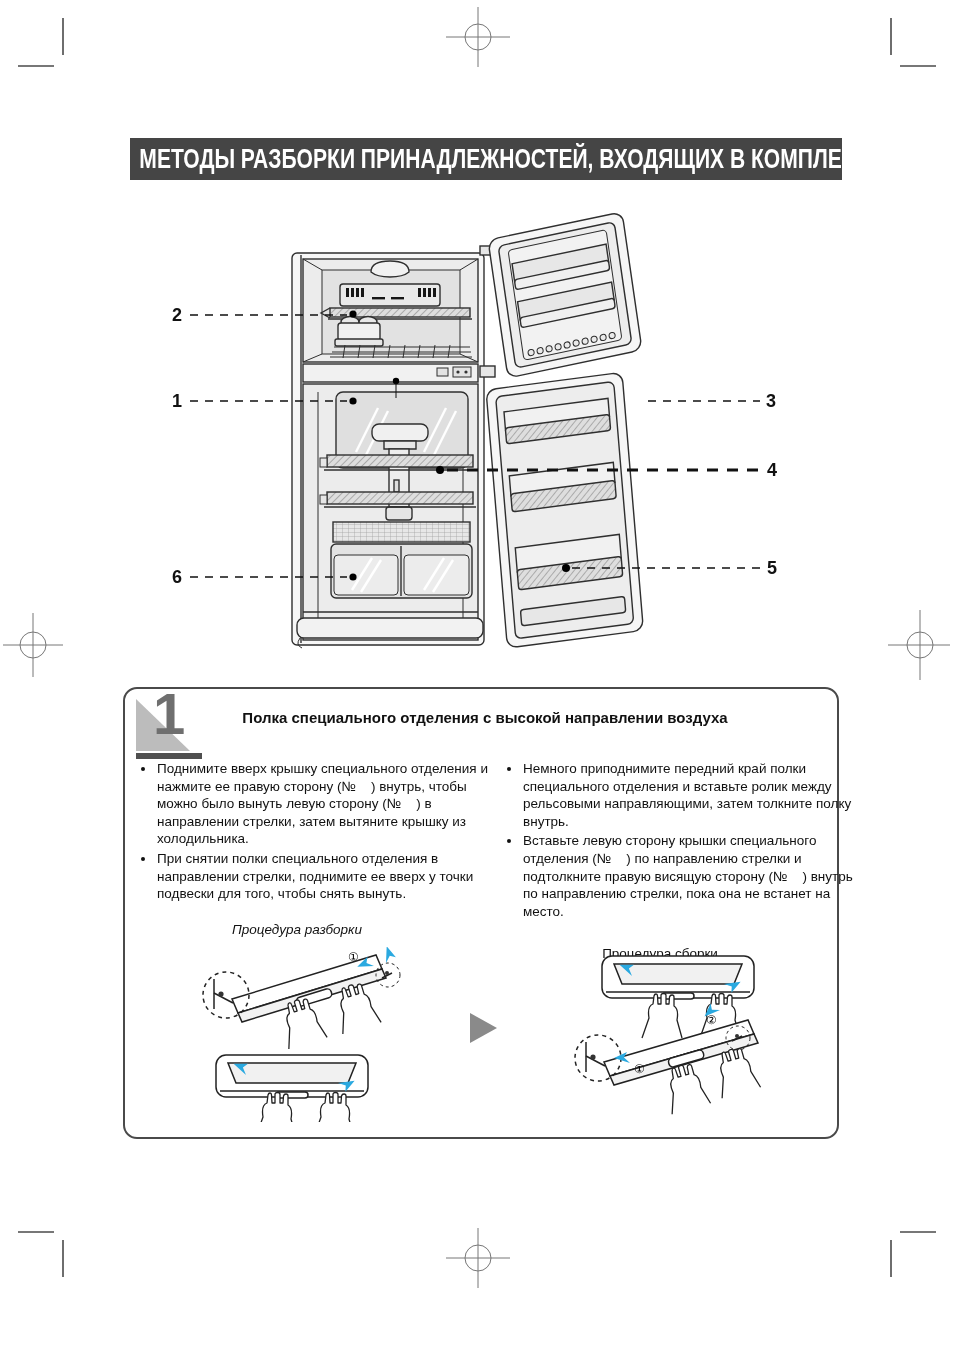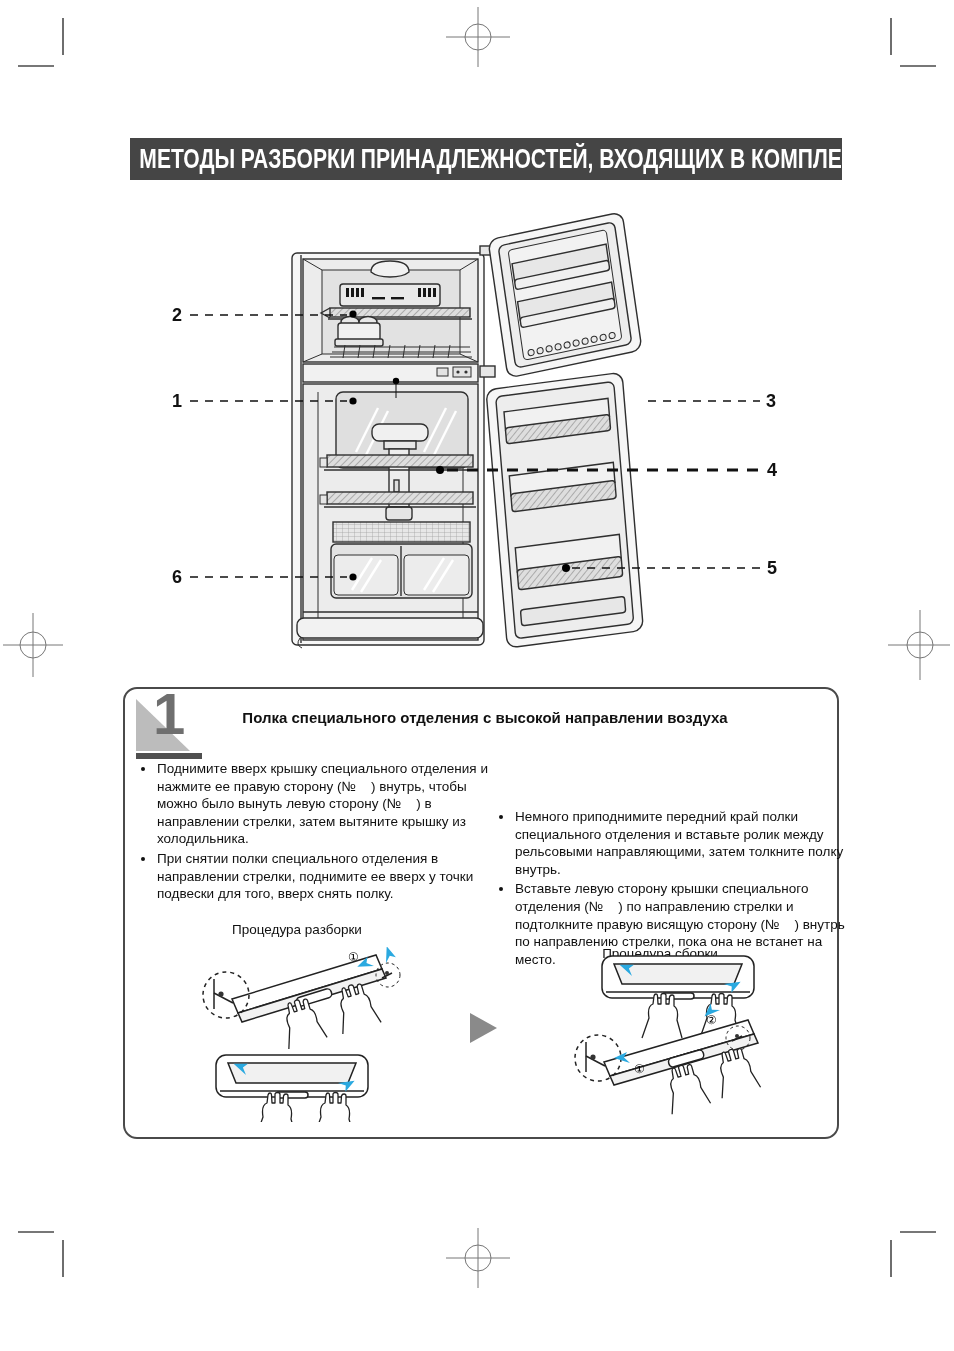--- a/index.html
+++ b/index.html
@@ -23,21 +23,21 @@
   .badge .tri{position:absolute;left:0;top:4px;width:54px;height:52px;background:#bcbcbc;
               clip-path:polygon(0 0,0 100%,100% 100%);}
   .badge .num{position:absolute;left:17px;top:-10px;font-size:58px;font-weight:bold;color:#6f6f6f;
               line-height:1;}
   .badge .bar{position:absolute;left:0;top:58px;width:66px;height:6px;background:#4f4f4f;}
   .section-title{left:50px;top:20px;width:620px;text-align:center;font-weight:bold;font-size:15px;}
   .col{font-size:13.5px;line-height:17.6px;}
   .col ul{margin:0;padding-left:14px;list-style:disc;}
   .col li{margin:0 0 2px 0;padding-left:1px;}
   .col-left{left:17px;top:71px;width:348px;}
-  .col-right{left:375px;top:71px;width:348px;margin-top:48px;}
+  .col-right{left:383px;top:71px;width:348px;}
   .proc-label{top:233px;width:240px;text-align:center;font-size:13.5px;}
   .play-arrow{left:345px;top:324px;width:0;height:0;border-left:27px solid #8a8a8a;
               border-top:15px solid transparent;border-bottom:15px solid transparent;}
   svg text{font-family:"Liberation Sans",sans-serif;}
 </style>
 </head>
 <body>
 
 <div class="page">
 
@@ -276,31 +276,31 @@
     <div class="abs badge">
       <div class="tri"></div>
       <div class="num">1</div>
       <div class="bar"></div>
     </div>
     <div class="abs section-title">Полка специального отделения с высокой направлении воздуха</div>
 
     <div class="abs col col-left">
       <ul>
         <li>Поднимите вверх крышку специального отделения и нажмите ее правую сторону (№&nbsp;&nbsp;&nbsp;&nbsp;) внутрь, чтобы можно было вынуть левую сторону (№&nbsp;&nbsp;&nbsp;&nbsp;) в направлении стрелки, затем вытяните крышку из холодильника.</li>
-        <li>При снятии полки специального отделения в направлении стрелки, поднимите ее вверх у точки подвески для того, вверх снять полку.</li>
+        <li>При снятии полки специального отделения в направлении стрелки, поднимите ее вверх у точки подвески для того, чтобы снять вынуть.</li>
       </ul>
     </div>
     <div class="abs col col-right">
       <ul>
         <li>Немного приподнимите передний край полки специального отделения и вставьте ролик между рельсовыми направляющими, затем толкните полку внутрь.</li>
         <li>Вставьте левую сторону крышки специального отделения (№&nbsp;&nbsp;&nbsp;&nbsp;) по направлению стрелки и подтолкните правую висящую сторону (№&nbsp;&nbsp;&nbsp;&nbsp;) внутрь по направлению стрелки, пока она не встанет на место.</li>
       </ul>
     </div>
 
-    <div class="abs proc-label" style="left:52px;">Процедура разборки</div>
+    <div class="abs proc-label" style="left:52px;font-style:italic;">Процедура разборки</div>
     <div class="abs proc-label" style="left:415px;margin-top:24px;">Процедура сборки</div>
 
     <svg class="abs" style="left:55px;top:258px;" width="290" height="175" viewBox="0 0 290 175">
       <defs>
         <path id="hand" d="M0,44 L7,24 Q5,12 11,10 L12,2 Q12.5,0 14,0 Q15.5,0 15.5,2 L16,10 L19,10 L19,1.5 Q19,-0.5 21.5,-0.5 Q24,-0.5 24,1.5 L24,10 L27,10 L27.5,3 Q28,1 30,1 Q32,1 32,3 L32,12 Q37,15 35,26 L40,44" fill="#fff" stroke="#222" stroke-width="1.3" stroke-linejoin="round"></path>
         <path id="barrow" d="M0,0 L16,5 L3,11 L6,5.5 Z"></path>
       </defs>
       <g stroke="#222" stroke-width="1.5" fill="none">
         <polygon points="52,52 196,8 202,22 58,66" fill="#fff"></polygon>
         <polygon points="58,66 202,22 206,31 62,75" fill="#f2f2f2"></polygon>

